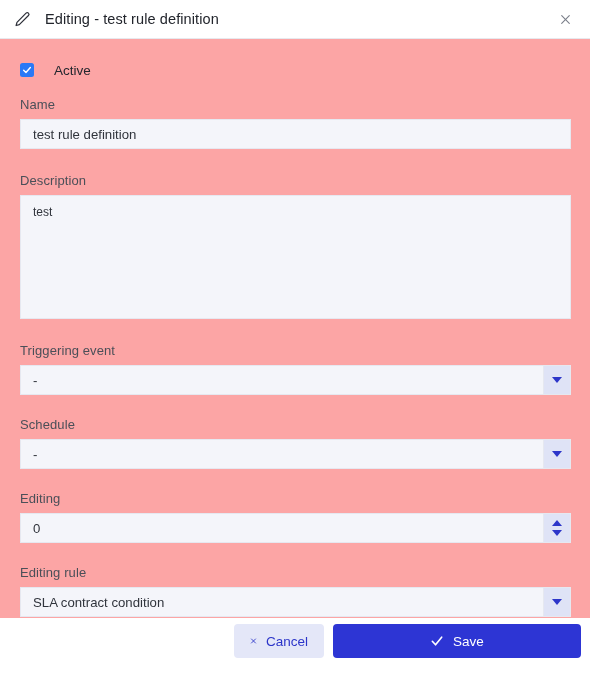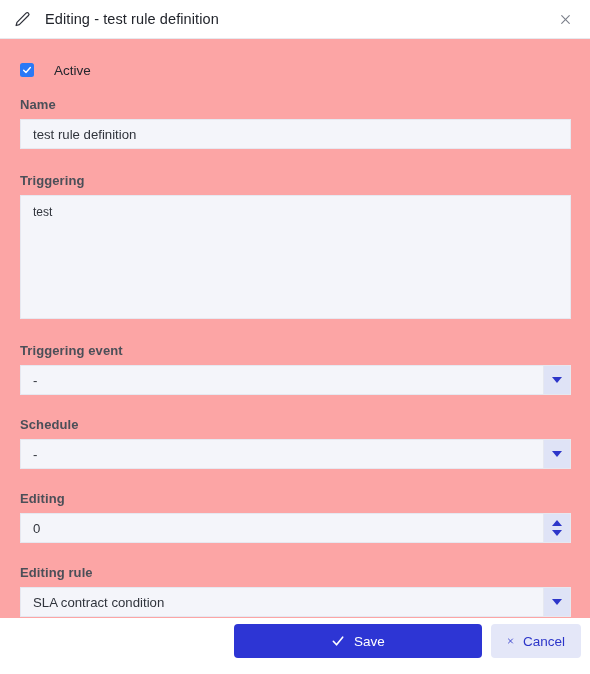--- a/index.html
+++ b/index.html
@@ -91,21 +91,20 @@
     color: #24272e;
   }
 
   .field { margin-bottom: 0; }
   .field-label {
     font-size: 13px;
     color: #4b4f58;
     margin-bottom: 7px;
     display: block;
     letter-spacing: 0.1px;
-    font-weight: bold;
   }
 
   .control-wrap {
     display: flex;
     width: 100%;
     border-radius: 0;
     overflow: hidden;
     border: 1px solid #e6e8f0;
     background: #f4f5fa;
   }
@@ -242,21 +241,21 @@
     <div class="field text-field">
       <label class="field-label">Name</label>
       <div class="control-wrap">
         <input class="control-input" type="text" value="test rule definition" style="">
       </div>
     </div>
 
     <div class="spacer-24"></div>
 
     <div class="field">
-      <label class="field-label">Triggering</label>
+      <label class="field-label">Description</label>
       <div class="control-wrap textarea-wrap">
         <textarea class="control-input" style="">test</textarea>
       </div>
     </div>
 
     <div class="spacer-24"></div>
 
     <div class="field text-field">
       <label class="field-label">Triggering event</label>
       <div class="control-wrap">
@@ -300,28 +299,28 @@
         <input class="control-input" type="text" readonly="" value="SLA contract condition" style="">
         <span class="select-btn">
             <span class="tri-down"></span>
           </span>
       </div>
     </div>
 
   </div>
 
   <div class="dialog-footer">
-    <button class="btn btn-save">
-      <svg width="14" height="14" viewBox="0 0 24 24" fill="none" stroke="currentColor" stroke-width="2.8" stroke-linecap="round" stroke-linejoin="round">
-        <polyline points="4,12.5 9.5,18.5 20,5.5"></polyline>
-      </svg>
-      <span>Save</span>
-    </button>
     <button class="btn btn-cancel">
       <svg width="12" height="12" viewBox="0 0 24 24" fill="none" stroke="currentColor" stroke-width="3" stroke-linecap="round">
         <line x1="5" y1="5" x2="19" y2="19"></line>
         <line x1="19" y1="5" x2="5" y2="19"></line>
       </svg>
       <span>Cancel</span>
     </button>
+    <button class="btn btn-save">
+      <svg width="14" height="14" viewBox="0 0 24 24" fill="none" stroke="currentColor" stroke-width="2.8" stroke-linecap="round" stroke-linejoin="round">
+        <polyline points="4,12.5 9.5,18.5 20,5.5"></polyline>
+      </svg>
+      <span>Save</span>
+    </button>
   </div>
 
 </div>
 
 </body></html>

